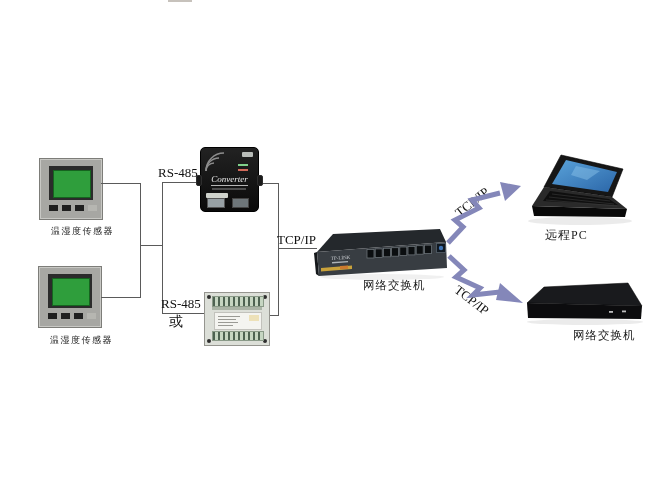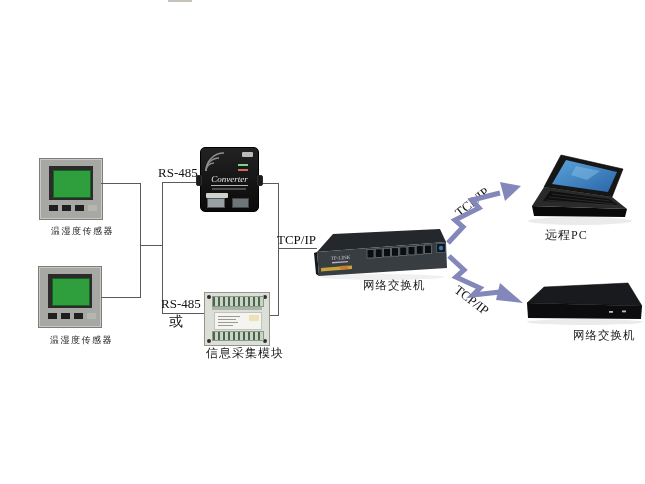--- a/index.html
+++ b/index.html
@@ -141,21 +141,20 @@
     <div class="subrow"></div>
     <div class="panel">
       <span class="tl" style="top:3px;width:22px;"></span>
       <span class="tl" style="top:6px;width:18px;"></span>
       <span class="tl" style="top:9px;width:20px;"></span>
       <span class="tl" style="top:12px;width:15px;"></span>
       <span class="note"></span>
     </div>
     <div class="strip bottom"></div>
   </div>
-  <div class="cn-label md" style="left:192px;top:345px;">信息采集模块</div>
 
   <svg width="645" height="484" viewBox="0 0 645 484" style="position:absolute;left:0;top:0;pointer-events:none;">
     <defs>
       <linearGradient id="scr" x1="0" y1="0" x2="1" y2="1">
         <stop offset="0" stop-color="#5aa3da"></stop>
         <stop offset="1" stop-color="#2b66a8"></stop>
       </linearGradient>
     </defs>
 
     <g>

